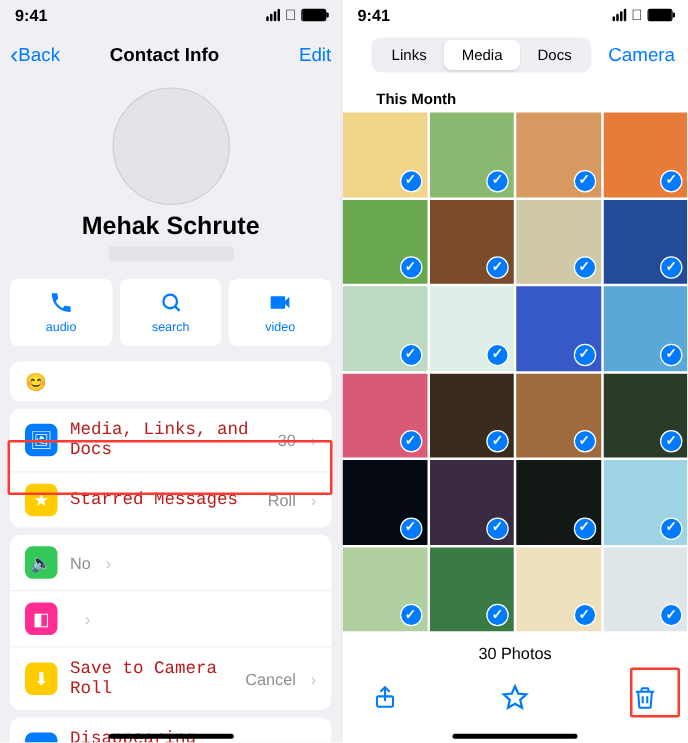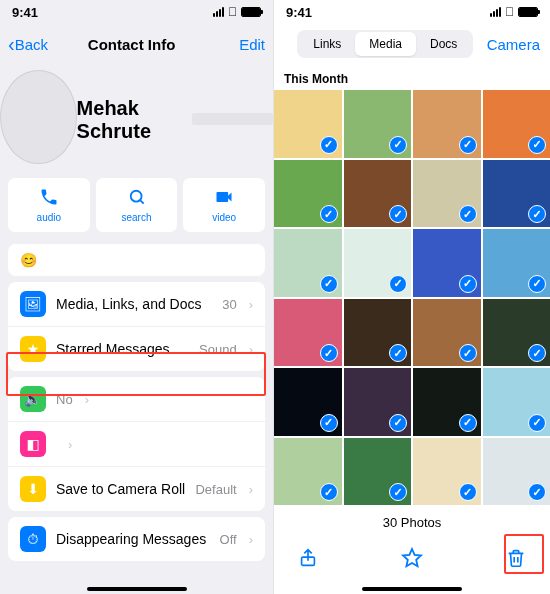--- a/index.html
+++ b/index.html
@@ -21,53 +21,53 @@
   .battery-fill{ background:#000; width:100%; height:100%; border-radius:1px;}
 
   
   .navbar { display:flex; align-items:center; justify-content:space-between; height:40px; padding:0 8px; }
   .nav-left { display:flex; align-items:center; color:#007aff; font-size:15px; cursor:pointer; }
   .nav-title { font-weight:600; font-size:15px; }
   .nav-right { color:#007aff; font-size:15px; cursor:pointer;margin-left:24px; }
   .chev-left { font-size:20px; margin-right:0px; line-height:1; }
 
   
-  .profile { display:flex; flex-direction:row; align-items:center; padding:6px 0 6px;}
+  .profile { display:flex; flex-direction:column; align-items:center; padding:6px 0 6px;}
   .avatar { width:94px; height:94px; border-radius:50%; background:#e4e3e8; border:1px solid #d0cfd4; }
   .contact-name { margin-top:6px; font-size:20px; font-weight:700; }
   .name-bar { margin-top:4px; width:100px; height:12px; background:#e4e3e8; border-radius:2px; }
 
   .action-row { display:flex; gap:6px; padding:8px 8px; }
   .action-btn { flex:1; background:#fff; border-radius:7px; height:54px; display:flex; flex-direction:column; align-items:center; justify-content:center; color:#007aff; cursor:pointer; }
   .action-btn .lbl { font-size:10px; color:#007aff; margin-top:2px;}
   .action-icon { font-size:18px; line-height:1; }
 
   .card { margin:4px 8px; background:#fff; border-radius:8px; padding:8px 12px; }
   .small-date { color:#8e8e93; font-size:11px; margin-top:2px;}
   .emoji { font-size:14px;}
 
   .listcard { margin:6px 8px; background:#fff; border-radius:8px; overflow:hidden; }
   .row { display:flex; align-items:center; padding:9px 12px; gap:10px; border-bottom:1px solid #efeef2; position:relative; cursor:pointer;}
   .row:last-child { border-bottom:none; }
   .row .ico { width:26px; height:26px; border-radius:6px; display:flex; align-items:center; justify-content:center; color:#fff; font-size:14px; flex-shrink:0;}
-  .row .label { flex:1; font-size:14px; color:#000000; }
+  .row .label { flex:1; font-size:14px; color:#b91c1c;font-family:Liberation Mono, monospace; }
   .row .val { color:#8e8e93; font-size:13px; margin-right:2px;}
   .row .chev { color:#c7c7cc; font-size:13px;}
   .ico-media{background:#007aff;} .ico-star{background:#ffcc00;} .ico-mute{background:#34c759;}
   .ico-wallpaper{background:#ff2d92;} .ico-camera{background:#ffcc00;} .ico-timer{background:#007aff;}
 
   .highlight-box { position:absolute; border:2px solid #ff3b30; pointer-events:none; border-radius:2px;}
 
   
   .right-nav { display:flex; align-items:center; justify-content:space-between; padding:6px 10px 8px; }
   .segctl { display:flex; background:#efeef2; border-radius:8px; padding:2px; gap:0;}
   .seg { padding:5px 14px; font-size:12px; color:#000; border-radius:6px; cursor:pointer;}
   .seg.active { background:#fff; box-shadow:0 1px 2px rgba(0,0,0,0.1); font-weight:500;}
   .cancel-btn { color:#007aff; font-size:15px; cursor:pointer; margin-left:8px;}
-  .section-hdr { padding:6px 10px 4px; font-size:12px; font-weight:600; background:#fff;}
+  .section-hdr { padding:6px 10px 4px; font-size:12px; font-weight:600; background:#fff;margin-left:17px;}
 
   .grid { display:grid; grid-template-columns:repeat(4, 1fr); gap:2px; padding:0;}
   .thumb { aspect-ratio:1/1; position:relative; background-size:cover; background-position:center; cursor:pointer;}
   .tick { position:absolute; bottom:4px; right:4px; width:18px; height:18px; border-radius:50%; background:#007aff; border:1.5px solid #fff; display:flex; align-items:center; justify-content:center; }
   .tick::after { content:'✓'; color:#fff; font-size:11px; font-weight:700; line-height:1;}
 
   .photo-count { text-align:center; padding:10px 0 6px; font-size:13px; color:#000;}
   .bottombar { display:flex; align-items:center; justify-content:space-between; padding:6px 18px 12px;}
   .bb-btn { color:#007aff; font-size:22px; cursor:pointer; width:32px; height:32px; display:flex; align-items:center;justify-content:center;}
   .home-indicator { position:absolute; bottom:3px; left:50%; transform:translateX(-50%); width:100px; height:4px; background:#000; border-radius:3px;}
@@ -150,40 +150,40 @@
   <div class="listcard">
     <div class="row">
       <div class="ico ico-media">🖼</div>
       <div class="label">Media, Links, and Docs</div>
       <div class="val">30</div>
       <div class="chev">›</div>
     </div>
     <div class="row">
       <div class="ico ico-star">★</div>
       <div class="label">Starred Messages</div>
-      <div class="val">Sound</div>
+      <div class="val">Roll</div>
       <div class="chev">›</div>
     </div>
   </div>
 
   <div class="listcard">
     <div class="row">
       <div class="ico ico-mute">🔈</div>
       <div class="val">No</div>
       <div class="chev">›</div>
     </div>
     <div class="row">
       <div class="ico ico-wallpaper">◧</div>
       <div class="val"></div>
       <div class="chev">›</div>
     </div>
     <div class="row">
       <div class="ico ico-camera">⬇</div>
       <div class="label">Save to Camera Roll</div>
-      <div class="val">Default</div>
+      <div class="val">Cancel</div>
       <div class="chev">›</div>
     </div>
   </div>
 
   <div class="listcard">
     <div class="row">
       <div class="ico ico-timer">⏱</div>
       <div class="label">Disappearing Messages</div>
       <div class="val">Off</div>
       <div class="chev">›</div>

